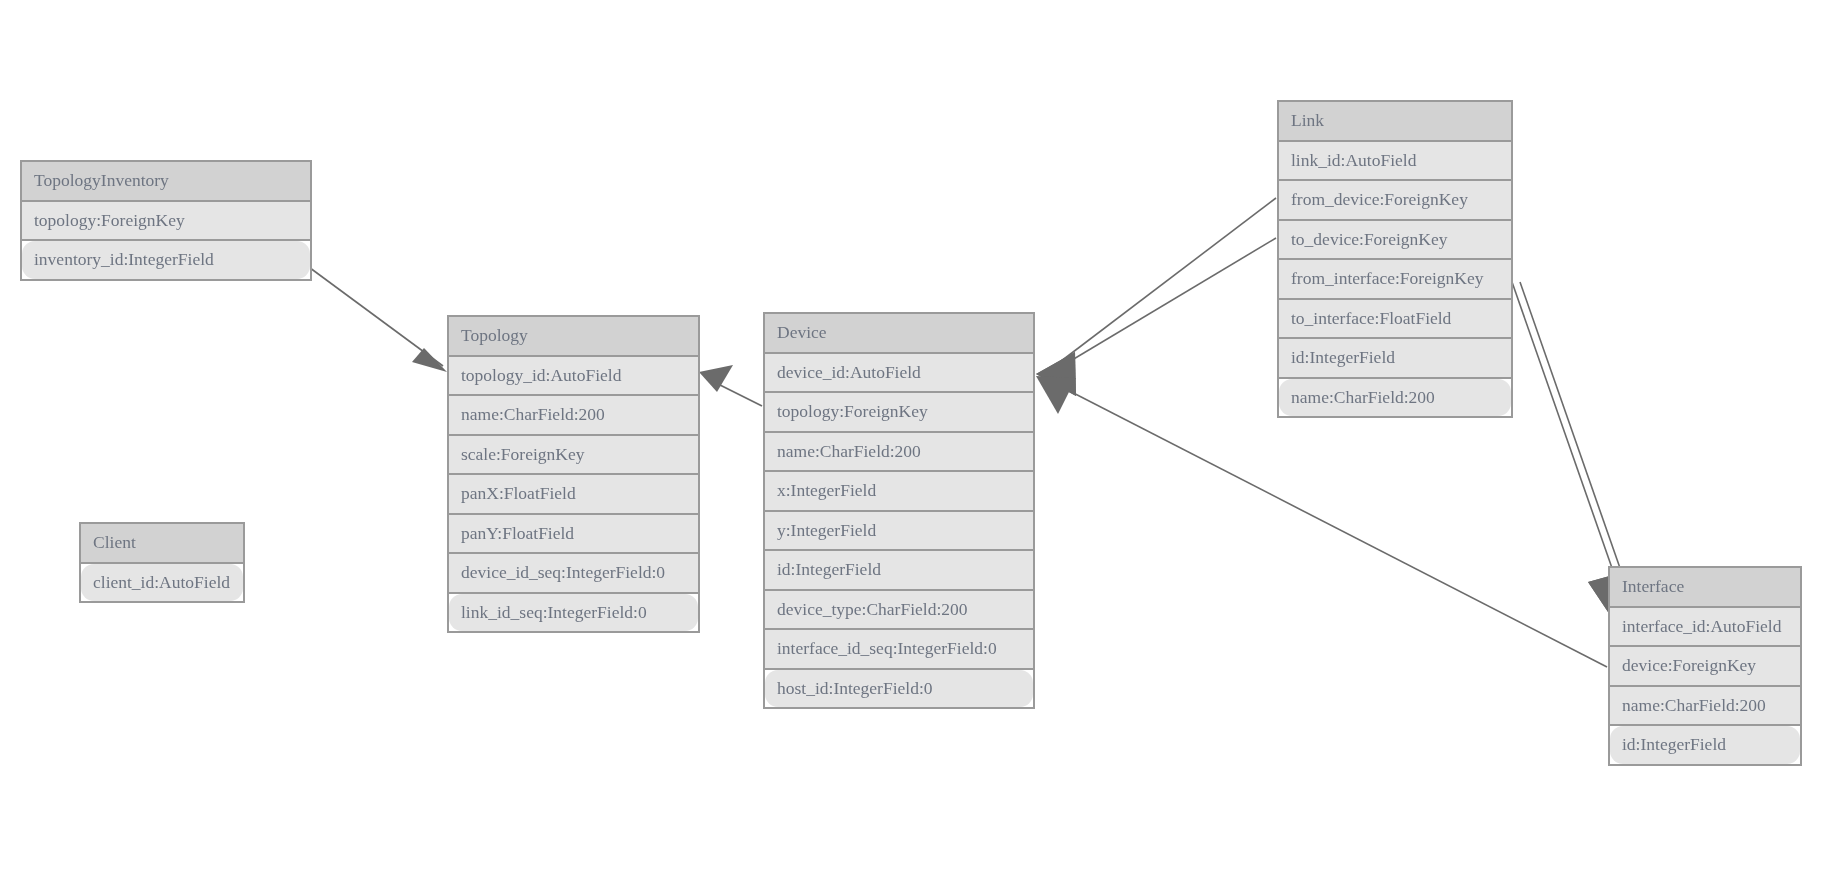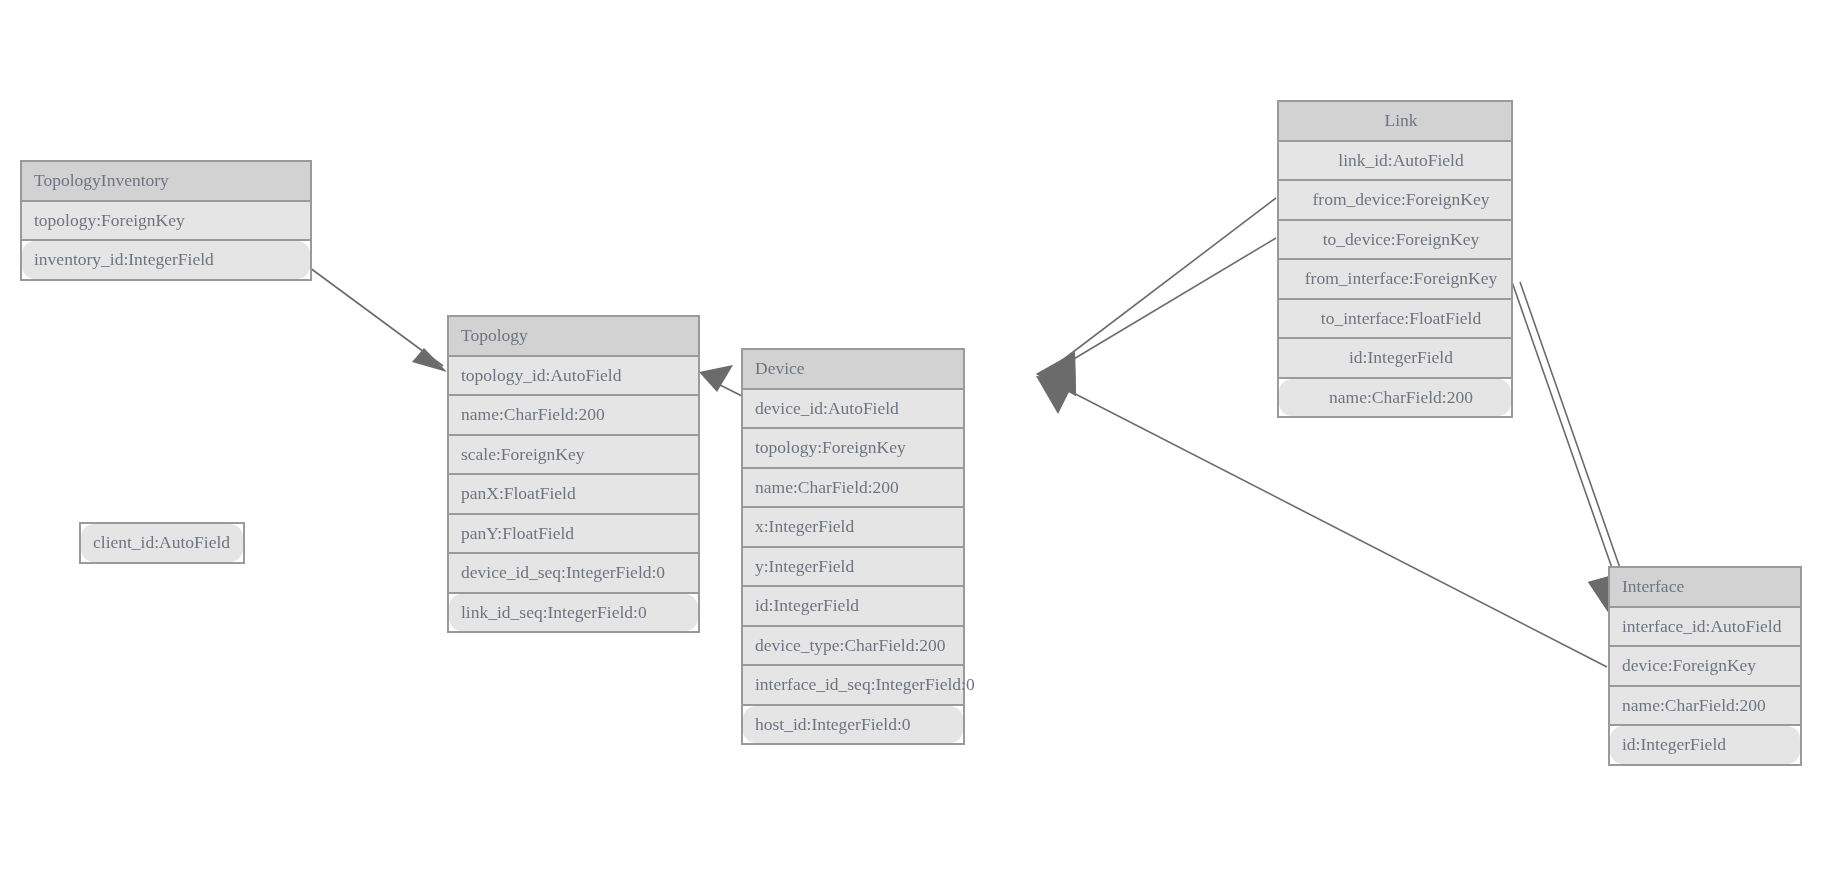--- a/index.html
+++ b/index.html
@@ -98,48 +98,49 @@
     </g>
   </svg>
 
   <div class="entity" id="e0" style="left: 20px; top: 160px; width: 292px;">
     <div class="entity-header">TopologyInventory</div>
     <div class="entity-row">topology:ForeignKey</div>
     <div class="entity-row last">inventory_id:IntegerField</div>
   </div>
 
   <div class="entity" id="e1" style="left: 79px; top: 522px; width: 166px;">
+    <div class="entity-header">Client</div>
     <div class="entity-row last">client_id:AutoField</div>
   </div>
 
   <div class="entity" id="e2" style="left: 447px; top: 315px; width: 253px;">
     <div class="entity-header">Topology</div>
     <div class="entity-row">topology_id:AutoField</div>
     <div class="entity-row">name:CharField:200</div>
     <div class="entity-row">scale:ForeignKey</div>
     <div class="entity-row">panX:FloatField</div>
     <div class="entity-row">panY:FloatField</div>
     <div class="entity-row">device_id_seq:IntegerField:0</div>
     <div class="entity-row last">link_id_seq:IntegerField:0</div>
   </div>
 
-  <div class="entity" id="e3" style="left: 741px; top: 312px; width: 224px; margin-top: 36px;">
+  <div class="entity" id="e3" style="left: 763px; top: 312px; width: 272px;">
     <div class="entity-header">Device</div>
     <div class="entity-row">device_id:AutoField</div>
     <div class="entity-row">topology:ForeignKey</div>
     <div class="entity-row">name:CharField:200</div>
     <div class="entity-row">x:IntegerField</div>
     <div class="entity-row">y:IntegerField</div>
     <div class="entity-row">id:IntegerField</div>
     <div class="entity-row">device_type:CharField:200</div>
     <div class="entity-row">interface_id_seq:IntegerField:0</div>
     <div class="entity-row last">host_id:IntegerField:0</div>
   </div>
 
-  <div class="entity" id="e4" style="left: 1277px; top: 100px; width: 236px; text-align: center;">
+  <div class="entity" id="e4" style="left: 1277px; top: 100px; width: 236px;">
     <div class="entity-header">Link</div>
     <div class="entity-row">link_id:AutoField</div>
     <div class="entity-row">from_device:ForeignKey</div>
     <div class="entity-row">to_device:ForeignKey</div>
     <div class="entity-row">from_interface:ForeignKey</div>
     <div class="entity-row">to_interface:FloatField</div>
     <div class="entity-row">id:IntegerField</div>
     <div class="entity-row last">name:CharField:200</div>
   </div>
 

